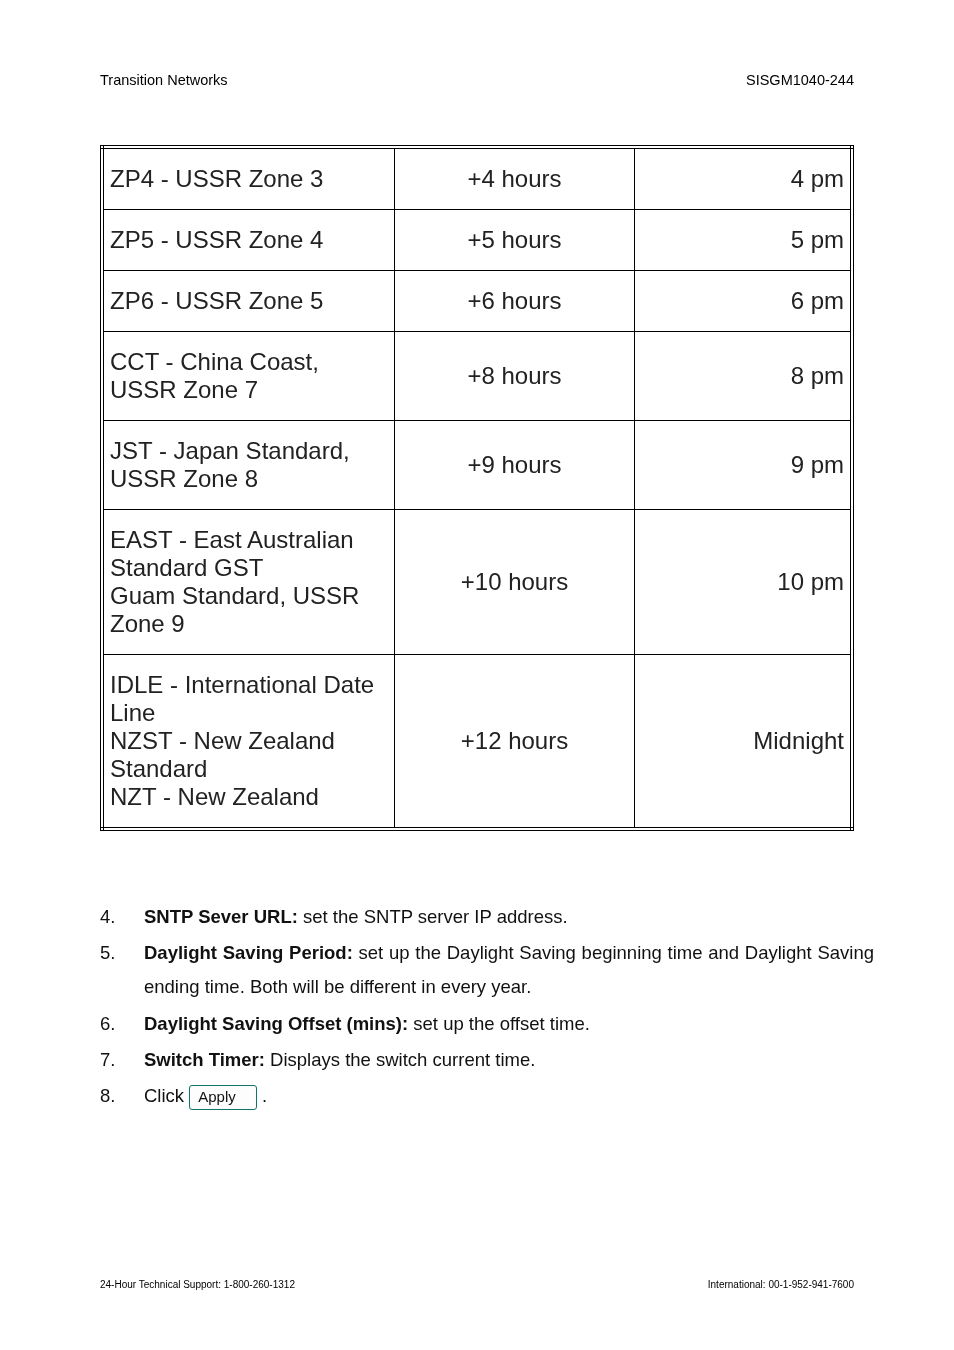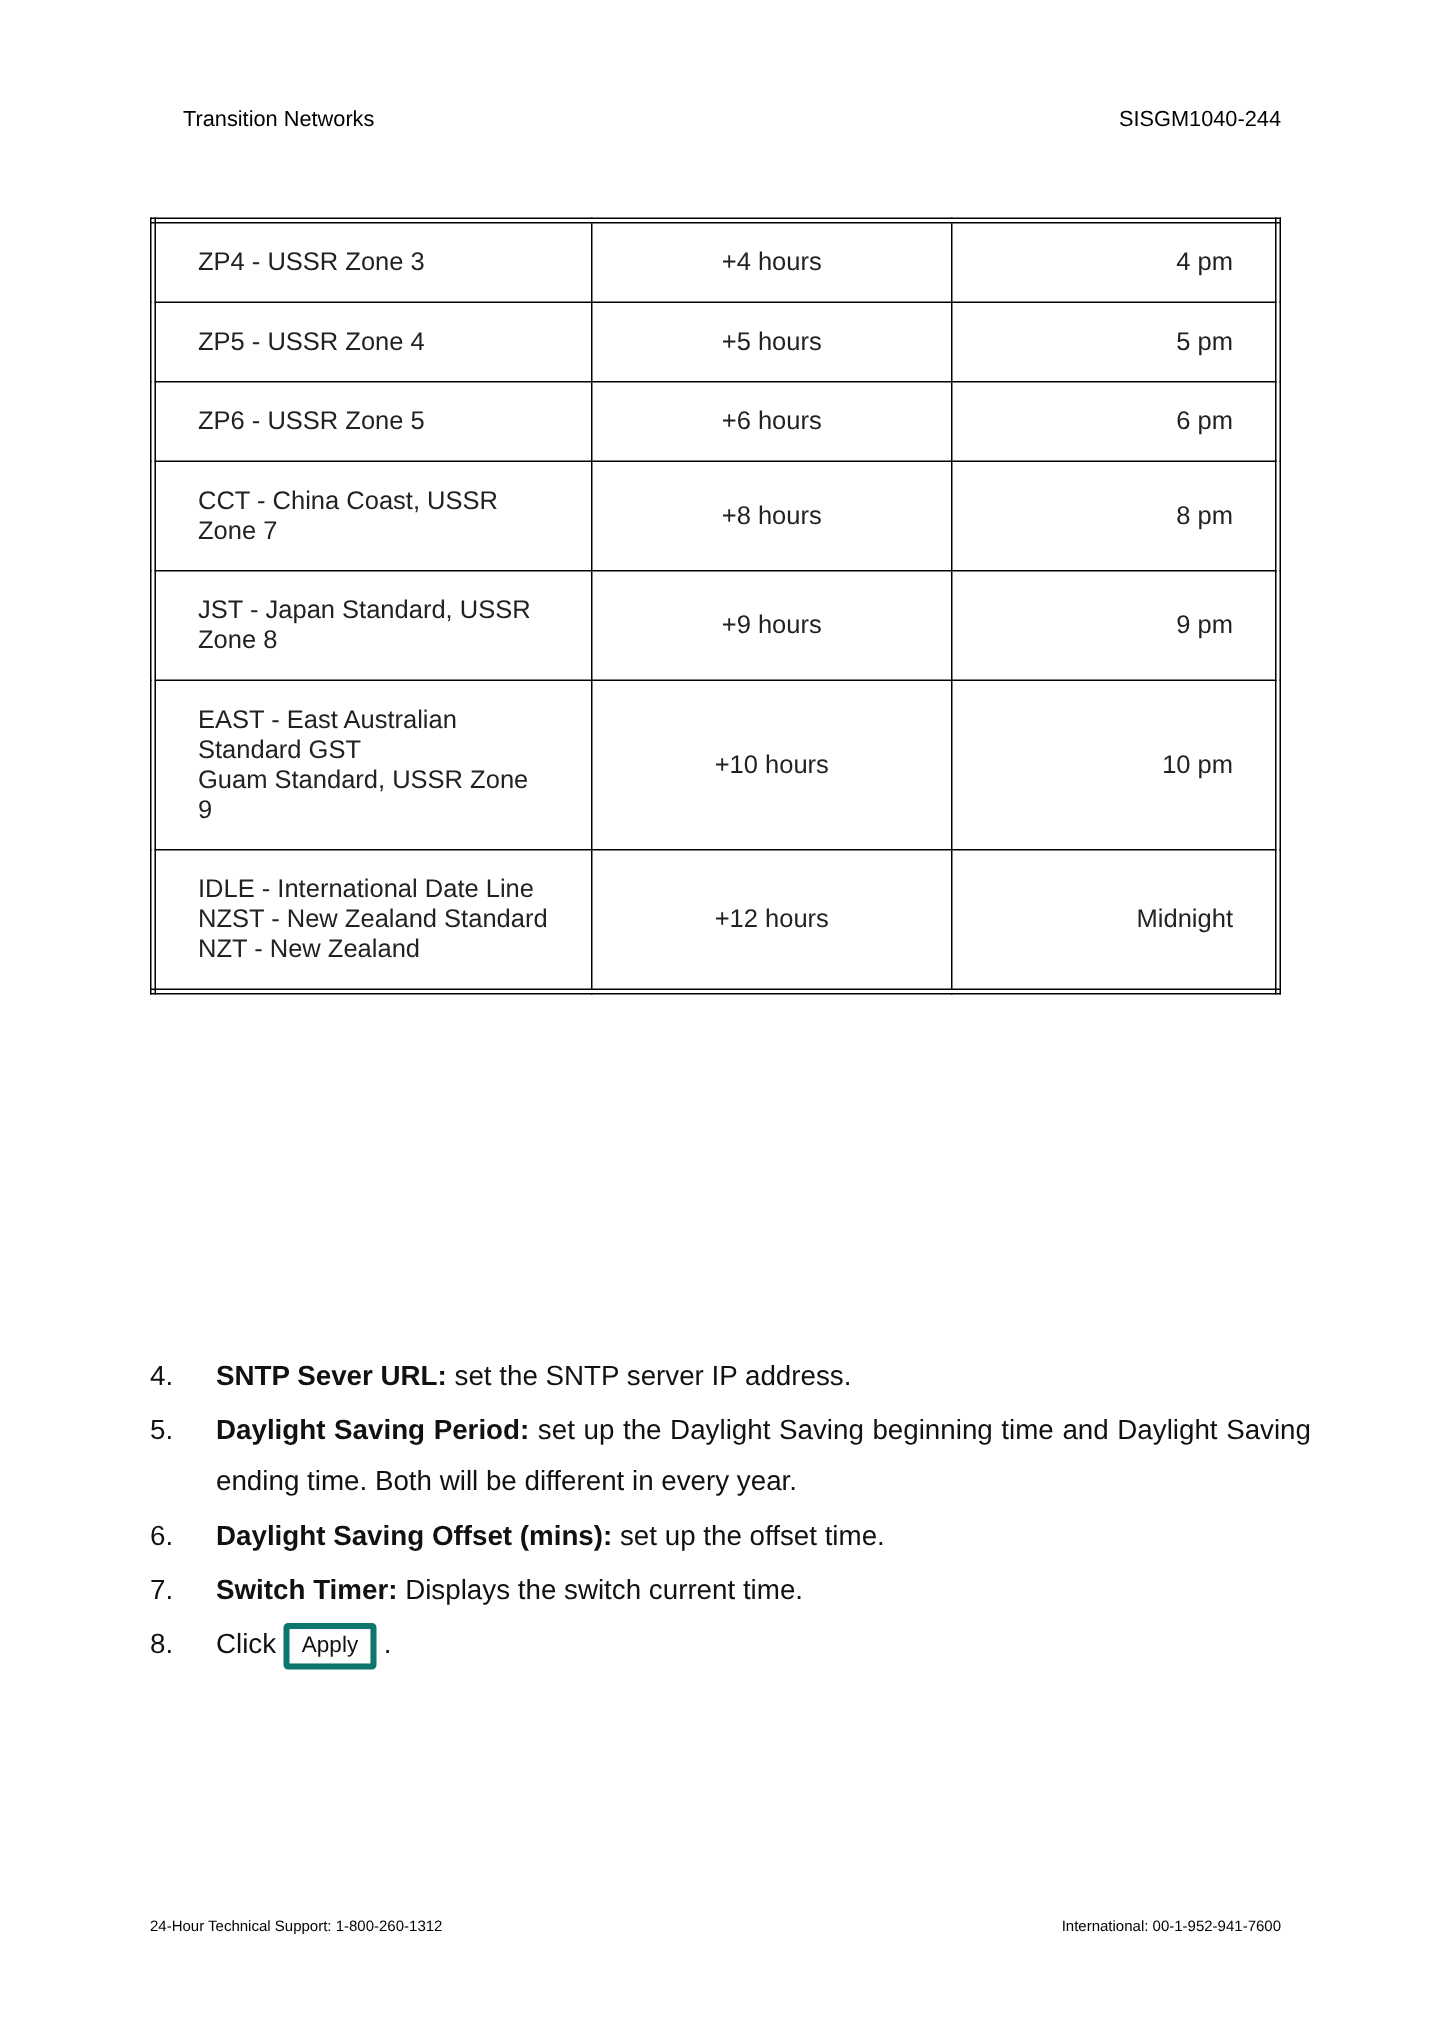--- a/index.html
+++ b/index.html
@@ -11,37 +11,36 @@
     position: relative;
   }
   .header {
     position: absolute;
     top: 72px;
     left: 100px;
     right: 100px;
     display: flex;
     justify-content: space-between;
     font-size: 14.5px;
-    margin-left: 22px;
   }
   .table-wrap {
     position: absolute;
     top: 145px;
     left: 100px;
     width: 754px;
   }
   table {
     border-collapse: collapse;
     width: 100%;
     border: 4px double #000;
   }
   td {
     border: 1px solid #000;
-    padding: 16px 28px;
-    font-size: 17px;
+    padding: 16px 6px;
+    font-size: 24px;
     color: #222;
     vertical-align: middle;
   }
   td.col-offset, td.col-time {
     text-align: center;
   }
   td.col-zone {
     text-align: left;
     width: 39%;
   }
@@ -71,23 +70,23 @@
     content: counter(item) ".";
     position: absolute;
     left: 0;
     top: 0;
   }
   .bold { font-weight: bold; }
   .justify { text-align: justify; }
   .apply-btn {
     display: inline-block;
     font-size: 15px;
-    padding: 2px 8px 3px 8px;
+    padding: 2px 20px 3px 8px;
     background: #fdfdfd;
-    border: 4px solid #0f766e;
+    border: 1px solid #0f766e;
     border-radius: 3px;
     vertical-align: middle;
     line-height: 1.2;
     box-shadow: inset 0 0 1px rgba(0,0,0,0.1);
   }
   .footer {
     position: absolute;
     bottom: 60px;
     left: 100px;
     right: 100px;

